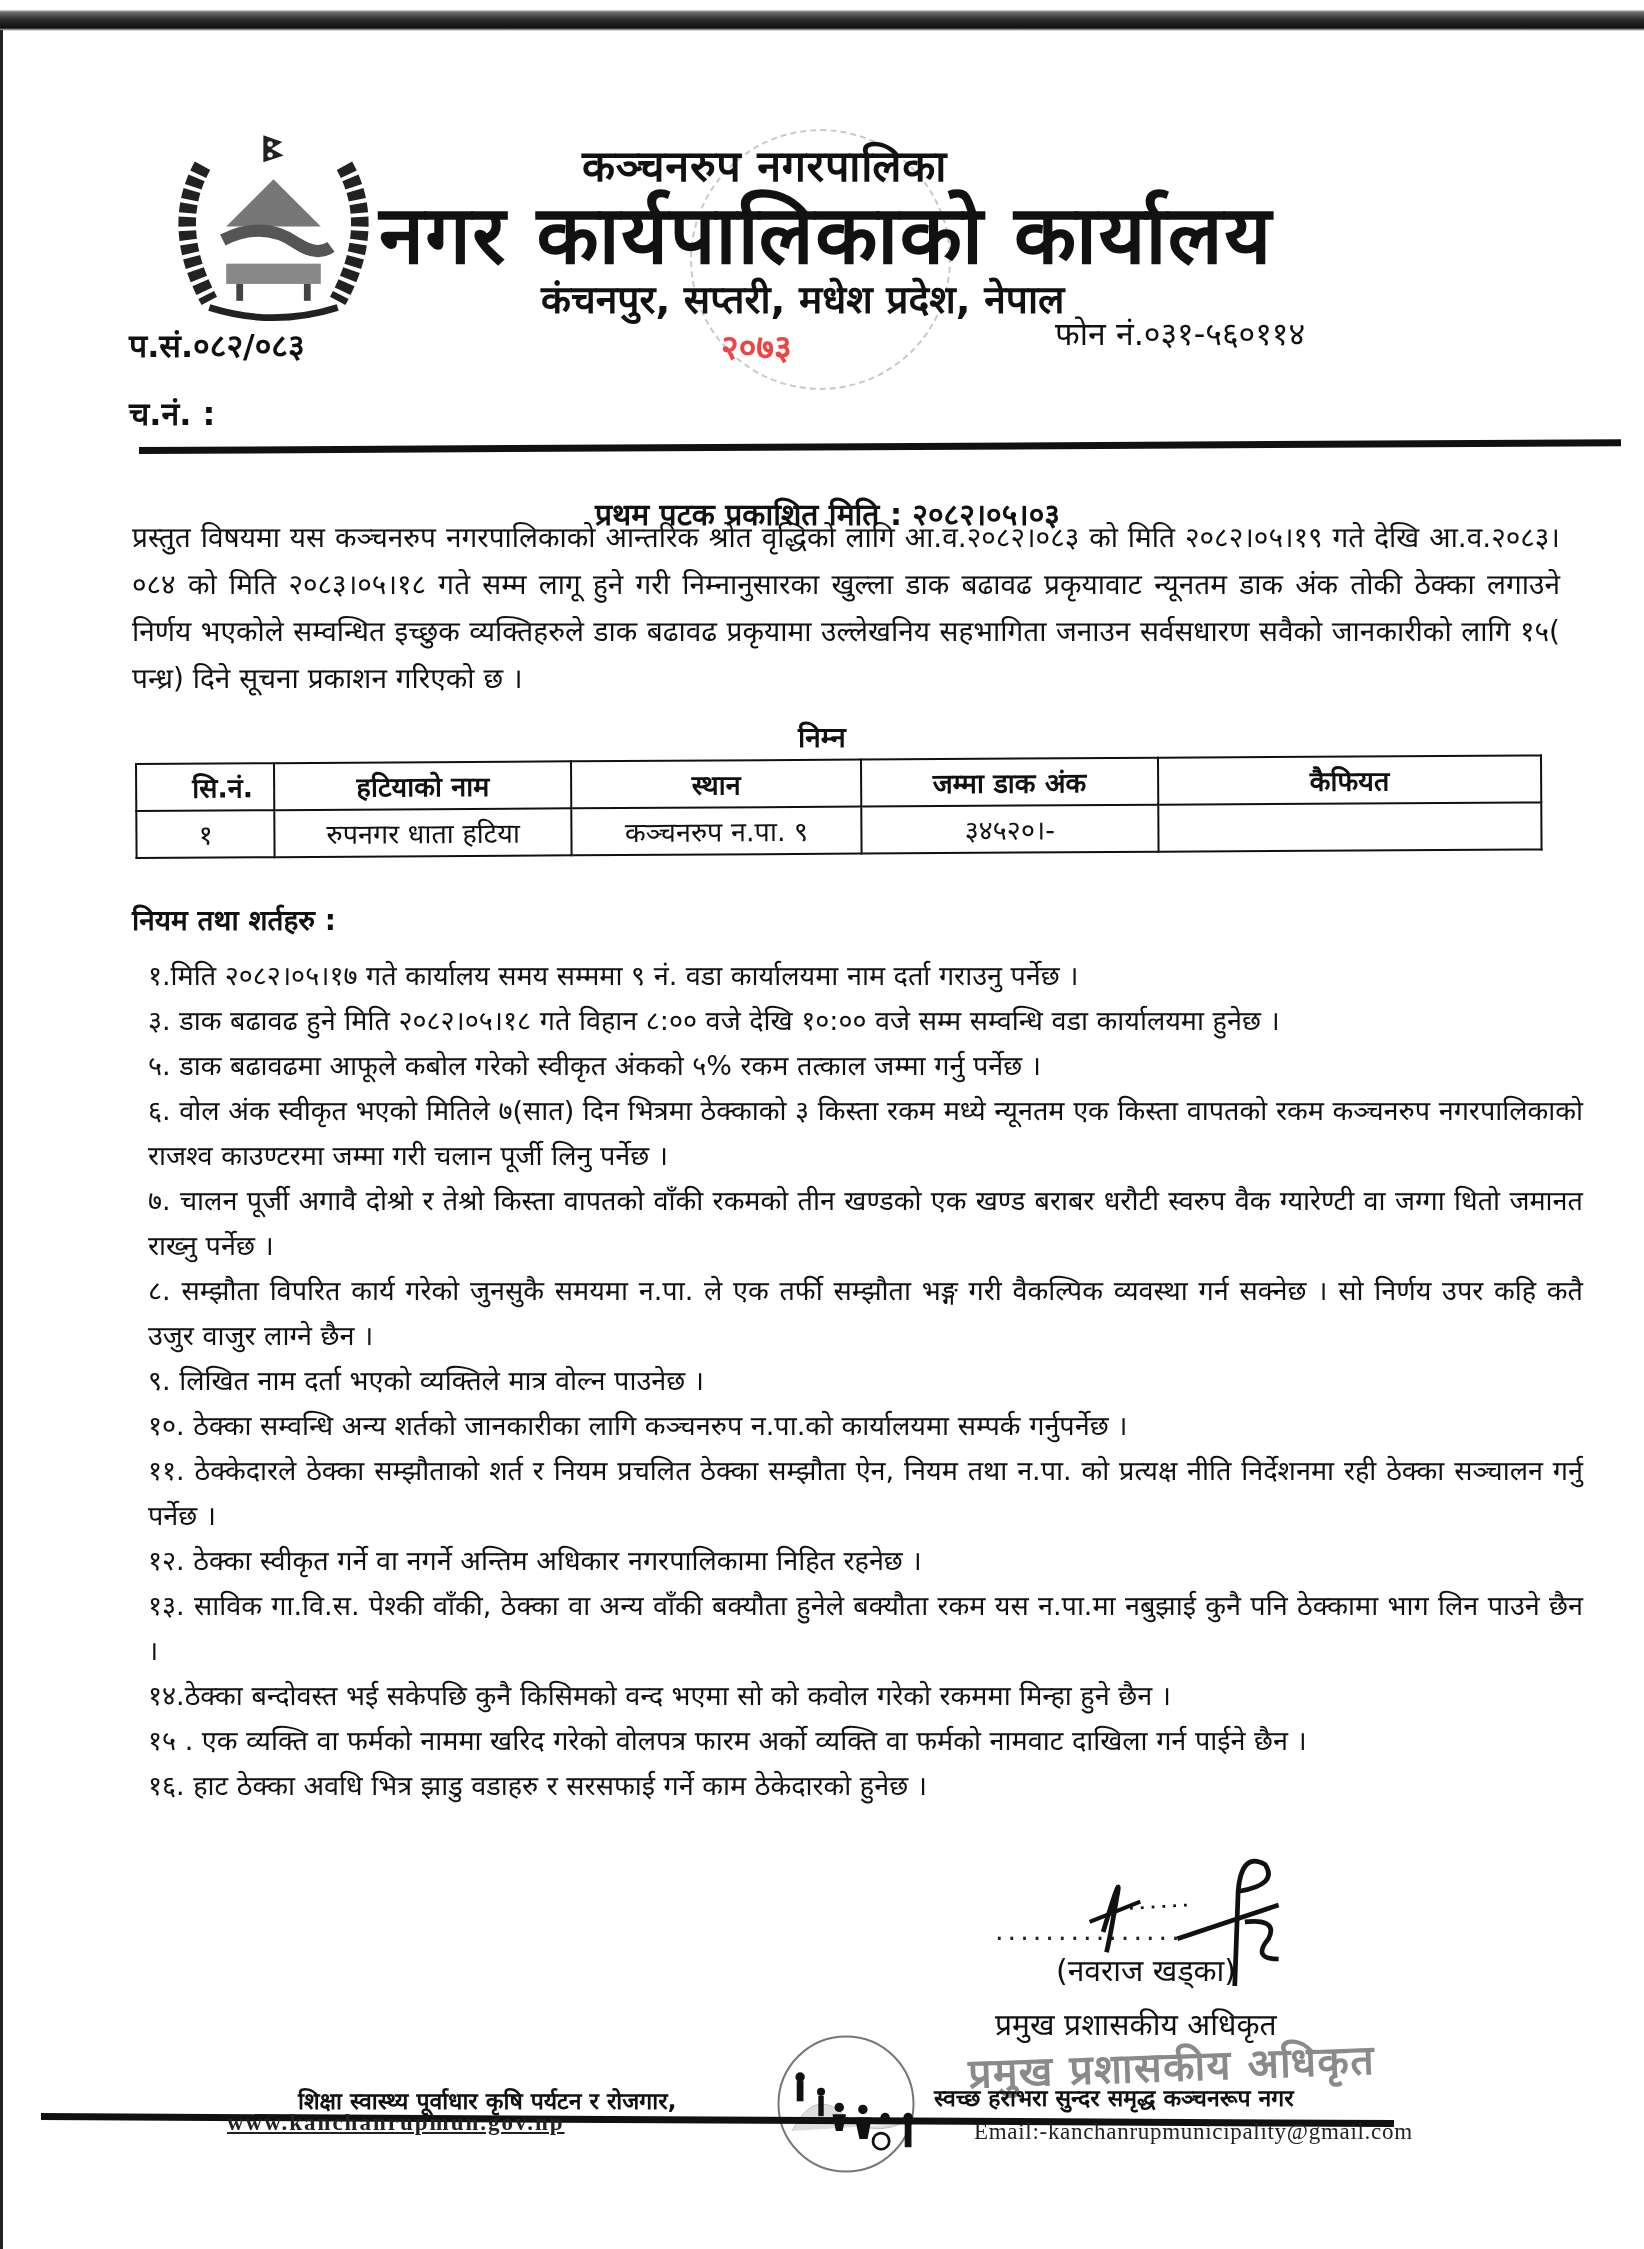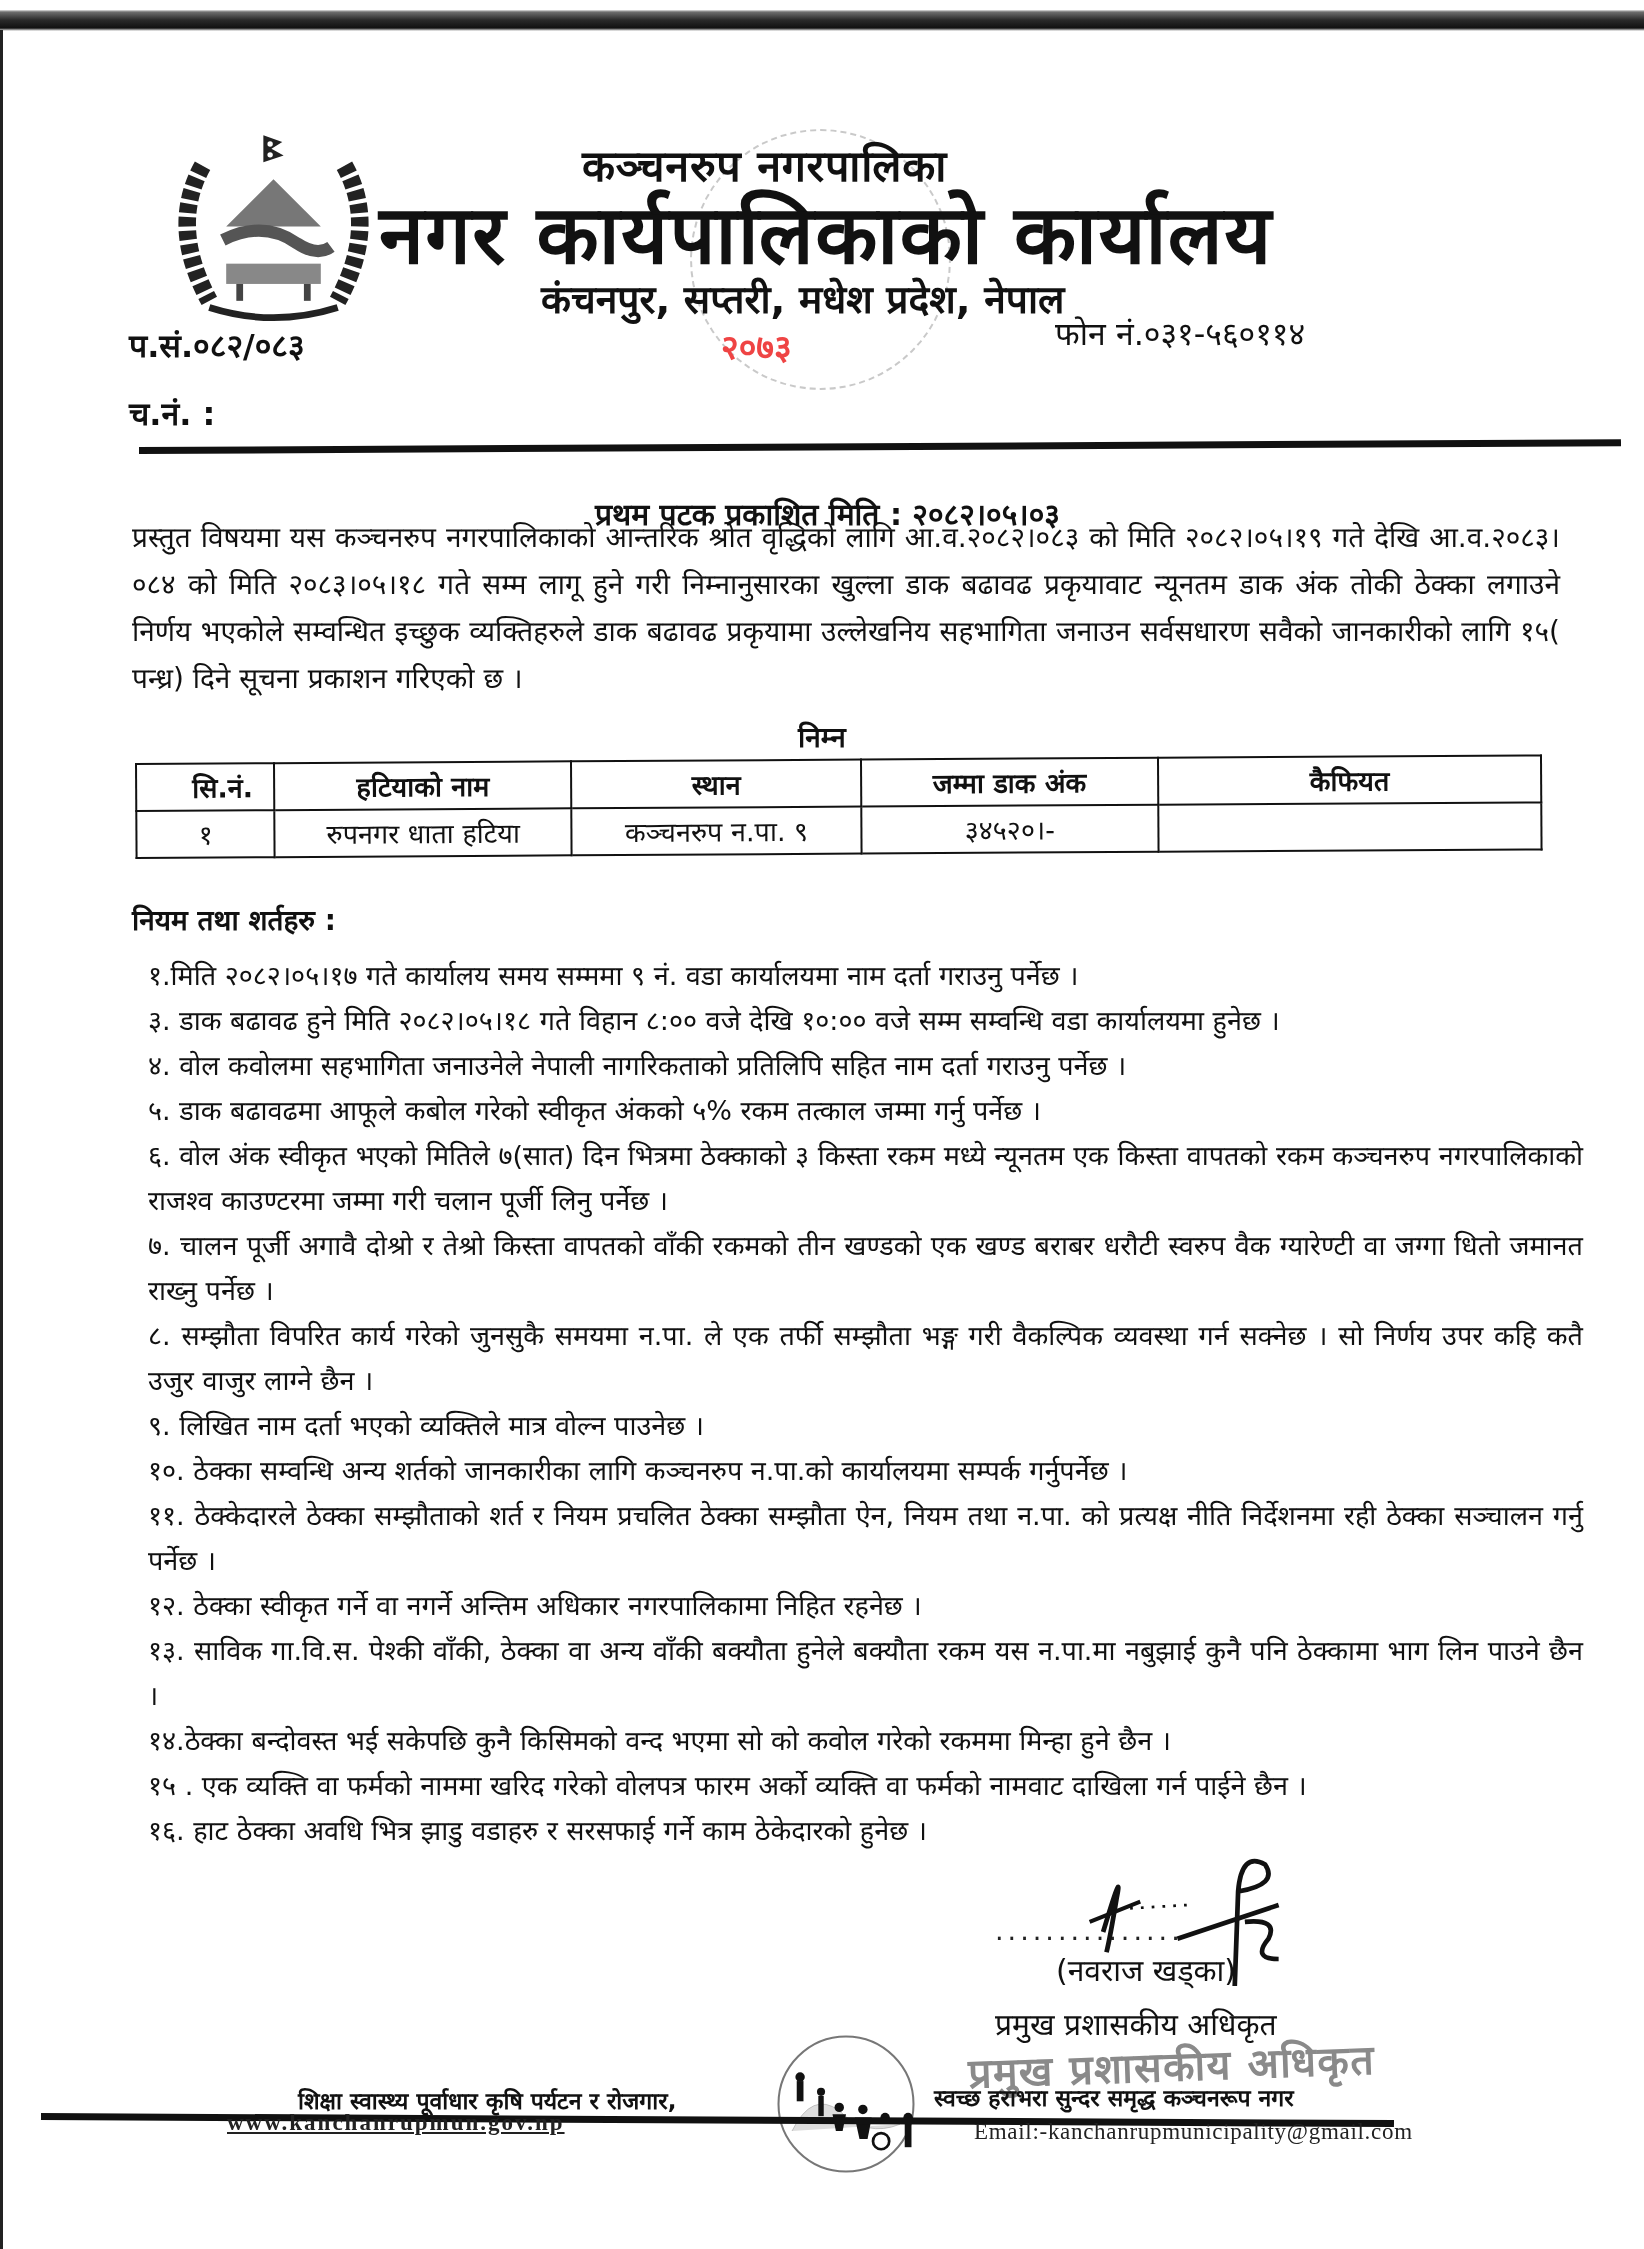--- a/index.html
+++ b/index.html
@@ -120,21 +120,20 @@
         <td>३४५२०।-</td>
         <td></td>
       </tr>
     </tbody>
   </table>
 
   <div class="terms-heading">नियम तथा शर्तहरु :</div>
   <ol class="terms">
     <li>१.मिति २०८२।०५।१७ गते कार्यालय समय सम्ममा ९ नं. वडा कार्यालयमा नाम दर्ता गराउनु पर्नेछ ।</li>
     <li>३. डाक बढावढ हुने मिति २०८२।०५।१८ गते विहान ८:०० वजे देखि १०:०० वजे सम्म सम्वन्धि वडा कार्यालयमा हुनेछ ।</li>
-    <li>४. वोल कवोलमा सहभागिता जनाउनेले नेपाली नागरिकताको प्रतिलिपि सहित नाम दर्ता गराउनु पर्नेछ ।</li>
     <li>५. डाक बढावढमा आफूले कबोल गरेको स्वीकृत अंकको ५% रकम तत्काल जम्मा गर्नु पर्नेछ ।</li>
     <li>६. वोल अंक स्वीकृत भएको मितिले ७(सात) दिन भित्रमा ठेक्काको ३ किस्ता रकम मध्ये न्यूनतम एक किस्ता वापतको रकम कञ्चनरुप नगरपालिकाको राजश्व काउण्टरमा जम्मा गरी चलान पूर्जी लिनु पर्नेछ ।</li>
     <li>७. चालन पूर्जी अगावै दोश्रो र तेश्रो किस्ता वापतको वाँकी रकमको तीन खण्डको एक खण्ड बराबर धरौटी स्वरुप वैक ग्यारेण्टी वा जग्गा धितो जमानत राख्नु पर्नेछ ।</li>
     <li>८. सम्झौता विपरित कार्य गरेको जुनसुकै समयमा न.पा. ले एक तर्फी सम्झौता भङ्ग गरी वैकल्पिक व्यवस्था गर्न सक्नेछ । सो निर्णय उपर कहि कतै उजुर वाजुर लाग्ने छैन ।</li>
     <li>९. लिखित नाम दर्ता भएको व्यक्तिले मात्र वोल्न पाउनेछ ।</li>
     <li>१०. ठेक्का सम्वन्धि अन्य शर्तको जानकारीका लागि कञ्चनरुप न.पा.को कार्यालयमा सम्पर्क गर्नुपर्नेछ ।</li>
     <li>११. ठेक्केदारले ठेक्का सम्झौताको शर्त र नियम प्रचलित ठेक्का सम्झौता ऐन, नियम तथा न.पा. को प्रत्यक्ष नीति निर्देशनमा रही ठेक्का सञ्चालन गर्नु पर्नेछ ।</li>
     <li>१२. ठेक्का स्वीकृत गर्ने वा नगर्ने अन्तिम अधिकार नगरपालिकामा निहित रहनेछ ।</li>
     <li>१३. साविक गा.वि.स. पेश्की वाँकी, ठेक्का वा अन्य वाँकी बक्यौता हुनेले बक्यौता रकम यस न.पा.मा नबुझाई कुनै पनि ठेक्कामा भाग लिन पाउने छैन ।</li>
     <li>१४.ठेक्का बन्दोवस्त भई सकेपछि कुनै किसिमको वन्द भएमा सो को कवोल गरेको रकममा मिन्हा हुने छैन ।</li>

